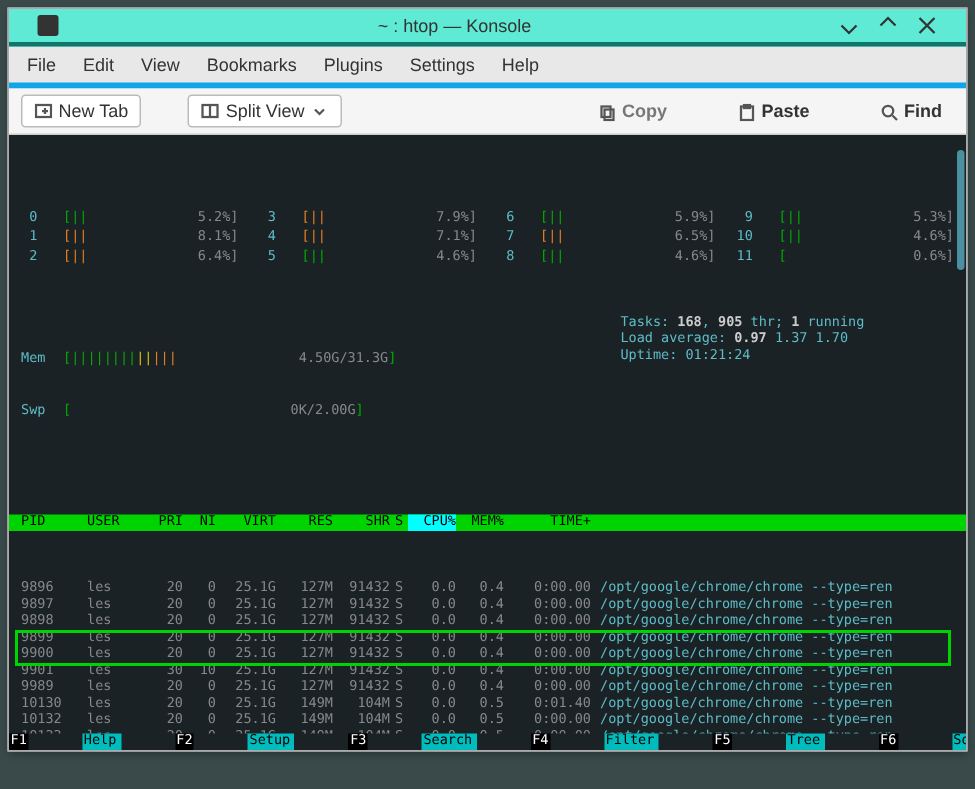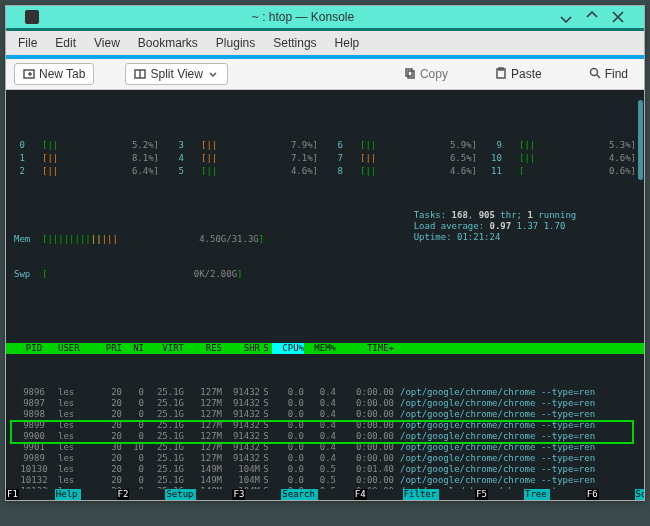--- a/index.html
+++ b/index.html
@@ -7,21 +7,21 @@
   .window { background: #e8e8e8; width: 640px; margin: 5px auto; border: 1px solid #aaa; box-shadow: 0 2px 6px rgba(0,0,0,0.3); }
   .titlebar { display: flex; align-items: center; padding: 4px 19px; background: #5eead4; border-bottom: 3px solid #0f766e; }
   .titlebar-icon { width: 14px; height: 14px; background: #333; border-radius: 2px; margin-right: 8px; }
   .titlebar-title { flex: 1; text-align: center; font-size: 12px; color: #333; }
   .titlebar-btns { display: flex; gap: 12px; }
   .titlebar-btn { width: 14px; height: 14px; stroke: #333; stroke-width: 1.5; fill: none; cursor: pointer; }
   .menubar { display: flex; gap: 18px; padding: 5px 12px; font-size: 12px; color: #333; border-bottom: 4px solid #0ea5e9; }
   .menubar span { cursor: pointer; }
   .toolbar { display: flex; align-items: center; padding: 4px 8px; background: #f5f5f5; border-bottom: 1px solid #ccc; font-size: 12px; color: #333; gap: 25px; }
   .tbtn { display: flex; align-items: center; gap: 4px; padding: 3px 8px; border: 1px solid #bbb; border-radius: 3px; background: #fff; margin-right: 6px; cursor: pointer; }
-  .tbtn-plain { display: flex; align-items: flex-start; gap: 4px; padding: 3px 8px; margin-left: 6px; cursor: pointer; color: #777; }
+  .tbtn-plain { display: flex; align-items: flex-end; gap: 4px; padding: 3px 8px; margin-left: 6px; cursor: pointer; color: #777; font-weight: bold; }
   .toolbar-spacer { flex: 1; }
   .icon-sm { width: 12px; height: 12px; stroke: #555; stroke-width: 1.5; fill: none; }
   .terminal { position: relative; background: #1a2226; font-family: "DejaVu Sans Mono", monospace; font-size: 9px; line-height: 11px; color: #ccc; padding: 6px 8px 0 8px; height: 410px; white-space: pre; overflow: hidden; }
   .scrollbar { position: absolute; right: 1px; top: 10px; width: 5px; height: 80px; background: #4a90a0; border-radius: 3px; }
   .meters { display: grid; grid-template-columns: repeat(3, 1fr); gap: 2px 14px; }
   .meter-row { display: flex; gap: 6px; }
   .m-lbl { color: #5ebcc6; width: 22px; display: inline-block; }
   .m-bar { color: #00aa00; flex: 0 0 auto; }
   .m-bar.o { color: #e67e22; }
   .m-val { color: #888; text-align: right; flex: 1; }
@@ -31,21 +31,21 @@
   .mem-bar .o { color: #e67e22; }
   .mem-val { color: #888; }
   .mem-block { width: 62%; }
   .stats { color: #5ebcc6; display: flex; flex-direction: column; }
   .stats .b { color: #ccc; font-weight: bold; }
   .layout-line { display: flex; gap: 14px; align-items: flex-start; margin-bottom: 3px; }
   .header-row { background: #00d400; color: #000; display: flex; margin: 5px -8px 0 -8px; padding: 0 8px; }
   .header-row .h-sort { background: #00ffff; }
   .proc { display: flex; color: #888; }
   .proc .cmd { color: #5ebcc6; }
-  .c-pid { width: 40px; text-align: center; }
+  .c-pid { width: 40px; text-align: left; }
   .c-user { width: 40px; padding-left: 4px; }
   .c-pri { width: 28px; text-align: right; }
   .c-ni { width: 22px; text-align: right; }
   .c-virt { width: 40px; text-align: right; }
   .c-res { width: 38px; text-align: right; }
   .c-shr { width: 38px; text-align: right; }
   .c-s { width: 12px; text-align: center; }
   .c-cpu { width: 32px; text-align: right; }
   .c-mem { width: 32px; text-align: right; }
   .c-time { width: 58px; text-align: right; }

